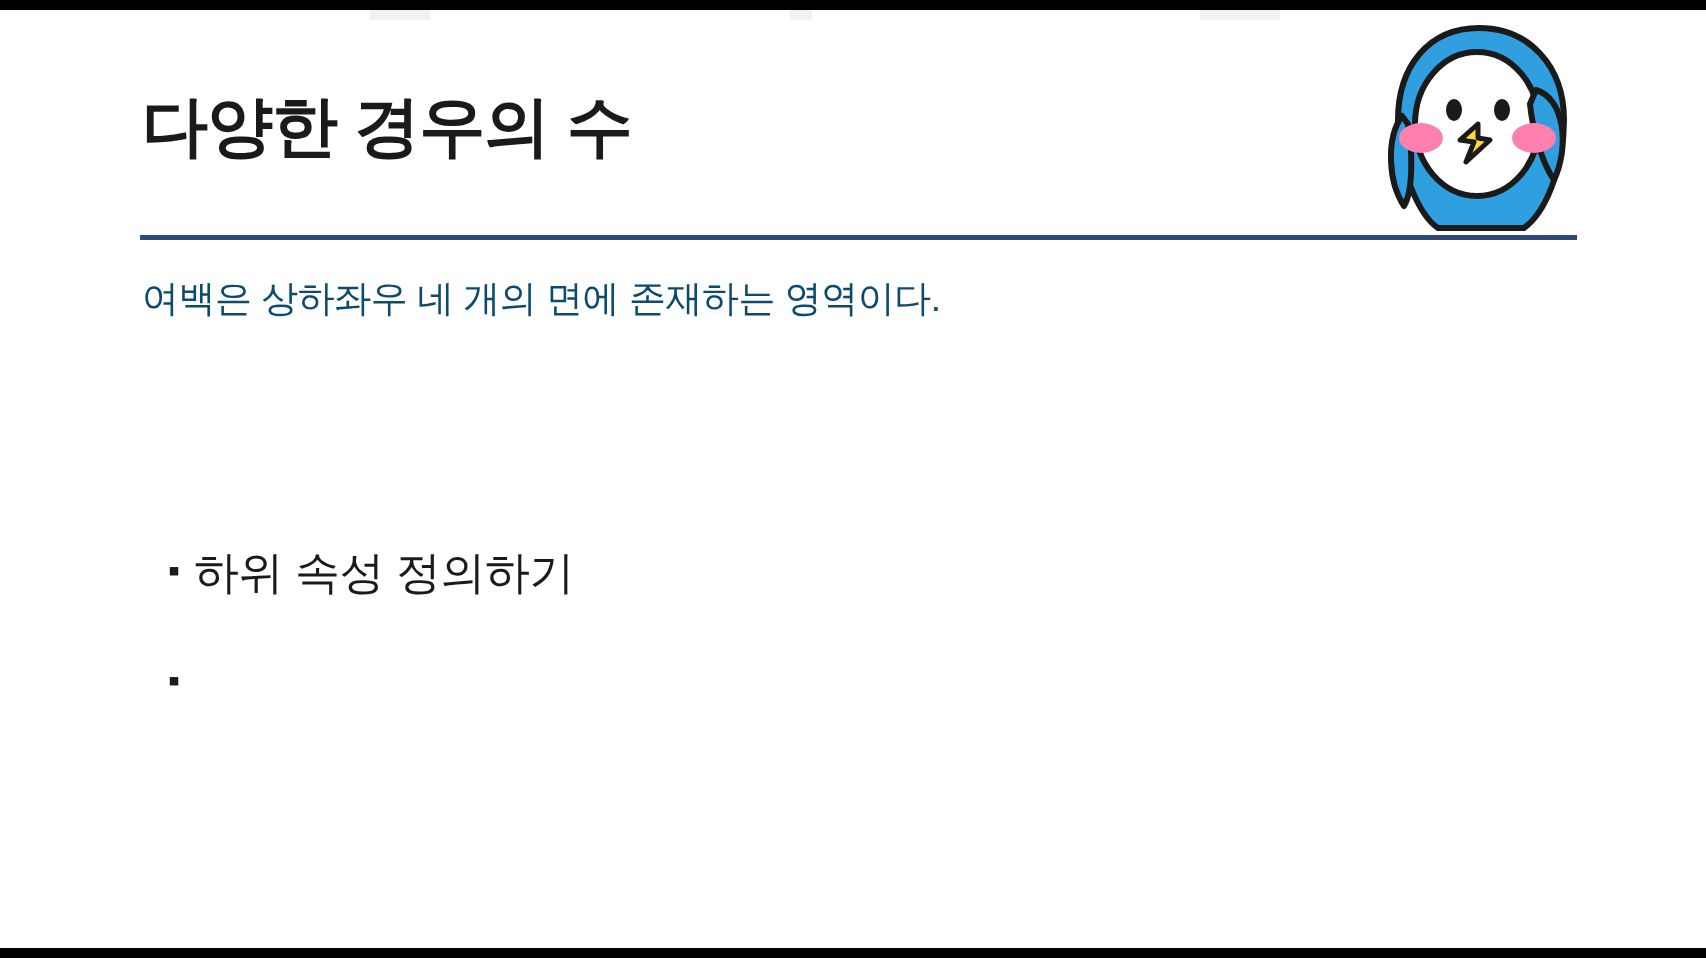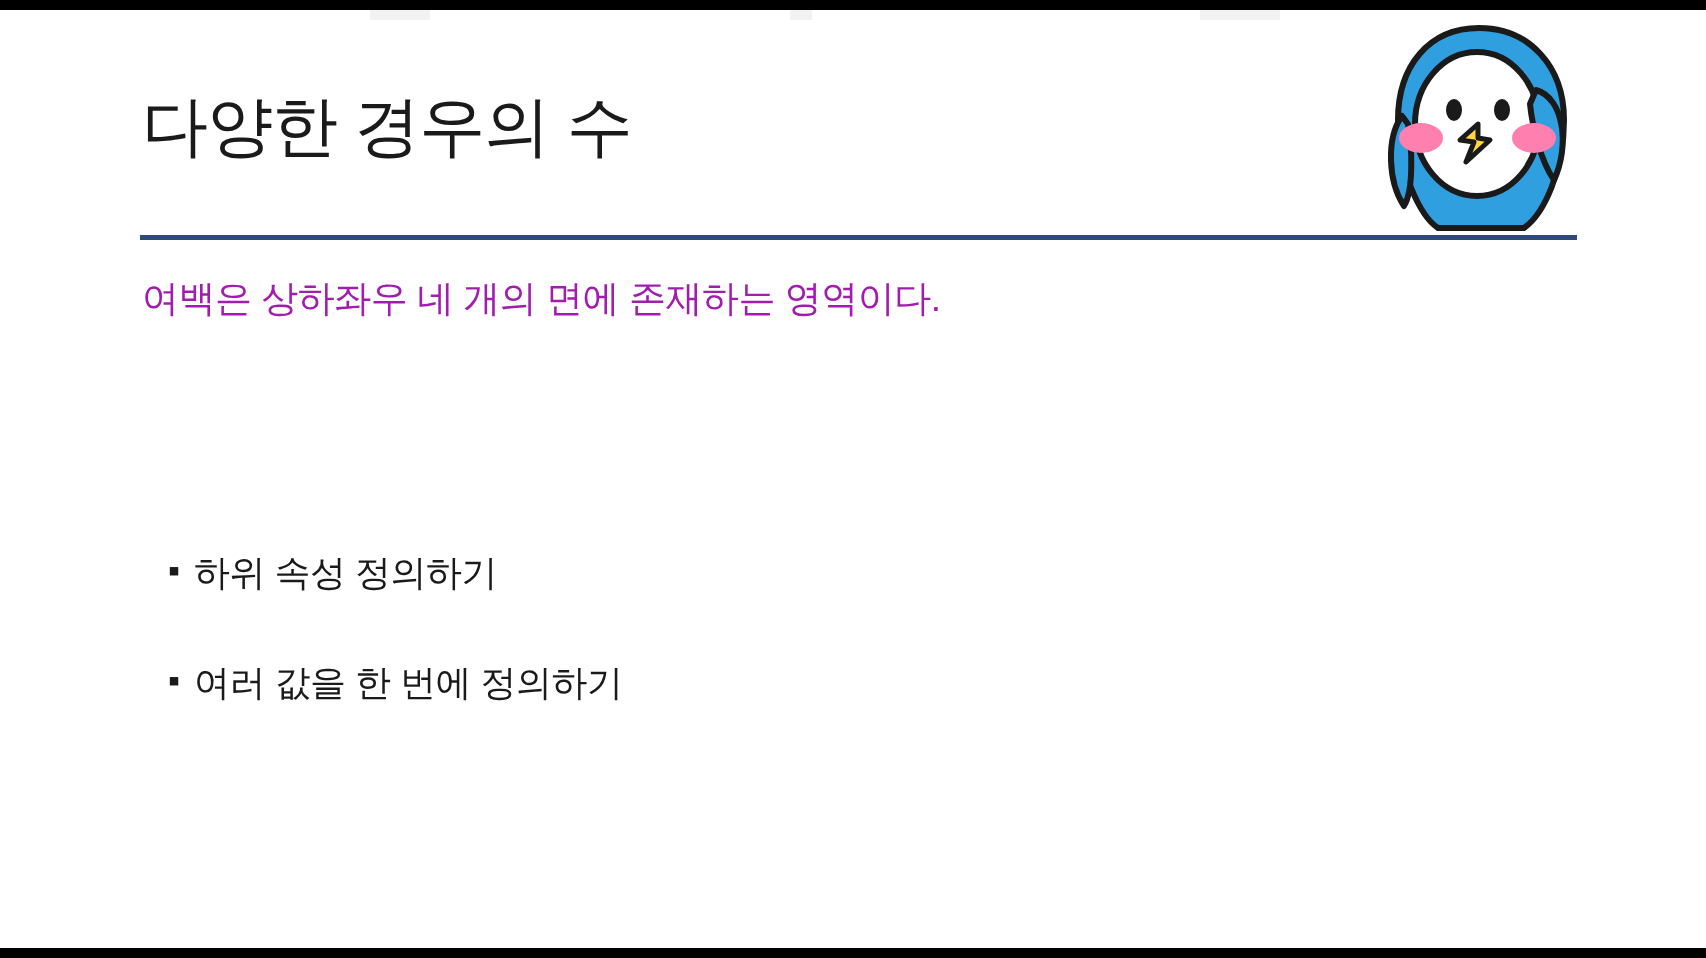--- a/index.html
+++ b/index.html
@@ -30,21 +30,21 @@
     top: 0;
     height: 10px;
     background: #f2f2f2;
   }
 
   .title {
     position: absolute;
     left: 142px;
     top: 72px;
     font-size: 66px;
-    font-weight: normal;
+    font-weight: bold;
     color: #1a1a1a;
     letter-spacing: -1px;
     white-space: nowrap;
   }
 
   .title-rule {
     position: absolute;
     left: 140px;
     top: 225px;
     width: 1437px;
@@ -54,21 +54,21 @@
 
   .body-block {
     position: absolute;
     left: 142px;
     top: 258px;
     width: 1200px;
   }
   .body-line {
     font-size: 37px;
     line-height: 61px;
-    color: #a21caf;
+    color: #0c4a6e;
     white-space: nowrap;
     letter-spacing: -0.5px;
   }
 
   .bullets {
     position: absolute;
     left: 168px;
     top: 508px;
   }
   .bullet-row {
@@ -78,21 +78,21 @@
   }
   .bullet-dot {
     width: 26px;
     font-size: 34px;
     color: #1a1a1a;
     line-height: 1;
     text-align: left;
     padding-bottom: 6px;
   }
   .bullet-text {
-    font-size: 36px;
+    font-size: 45px;
     color: #1a1a1a;
     letter-spacing: -0.5px;
     white-space: nowrap;
   }
 
   
   .mascot {
     position: absolute;
     right: 122px;
     top: 10px;
@@ -116,21 +116,20 @@
     <div class="body-line">여백은 상하좌우 네 개의 면에 존재하는 영역이다.</div>
   </div>
 
   <div class="bullets">
     <div class="bullet-row">
       <span class="bullet-dot">▪</span>
       <span class="bullet-text">하위 속성 정의하기</span>
     </div>
     <div class="bullet-row">
       <span class="bullet-dot">▪</span>
-      <span class="bullet-text">여러 값을 한 번에 정의하기</span>
     </div>
   </div>
 
   <div class="mascot">
     <svg viewBox="0 0 210 215" width="210" height="215" xmlns="http://www.w3.org/2000/svg">
 
       <path d="M105 8 C55 8 24 46 24 100 C24 150 46 196 64 208 L150 208 C170 194 190 150 190 100 C190 46 155 8 105 8 Z" fill="#2f9fe0" stroke="#1a1a1a" stroke-width="6" stroke-linejoin="round"></path>
 
       <ellipse cx="103" cy="104" rx="62" ry="72" fill="#ffffff" stroke="#1a1a1a" stroke-width="6"></ellipse>
 

